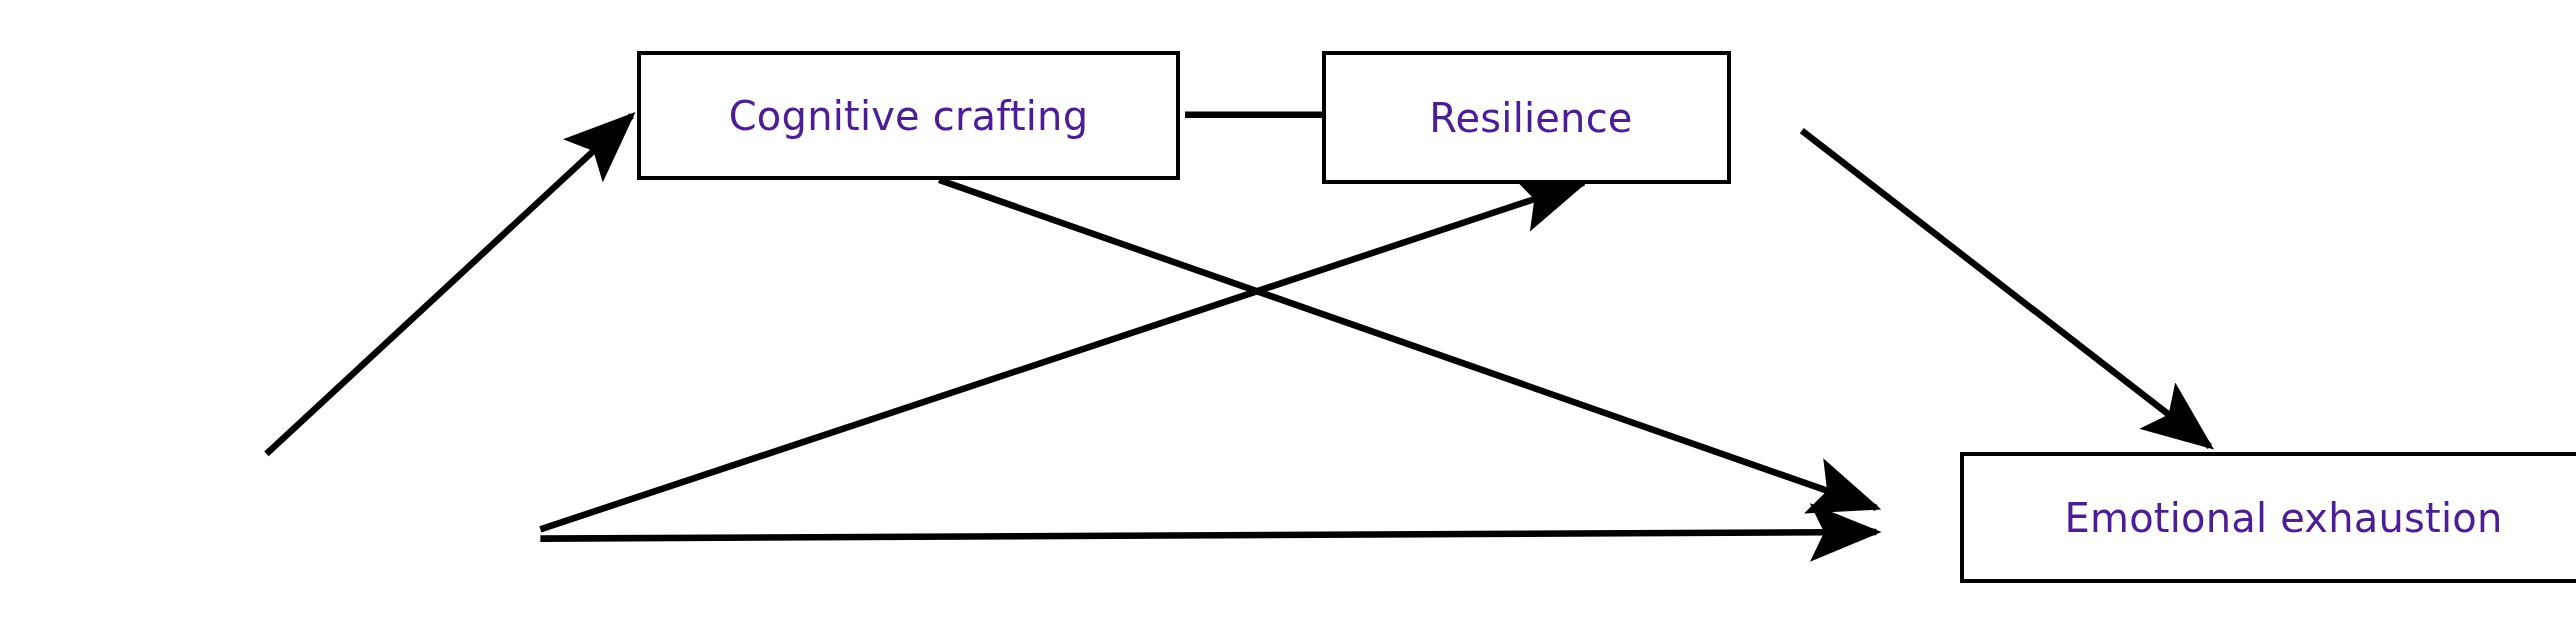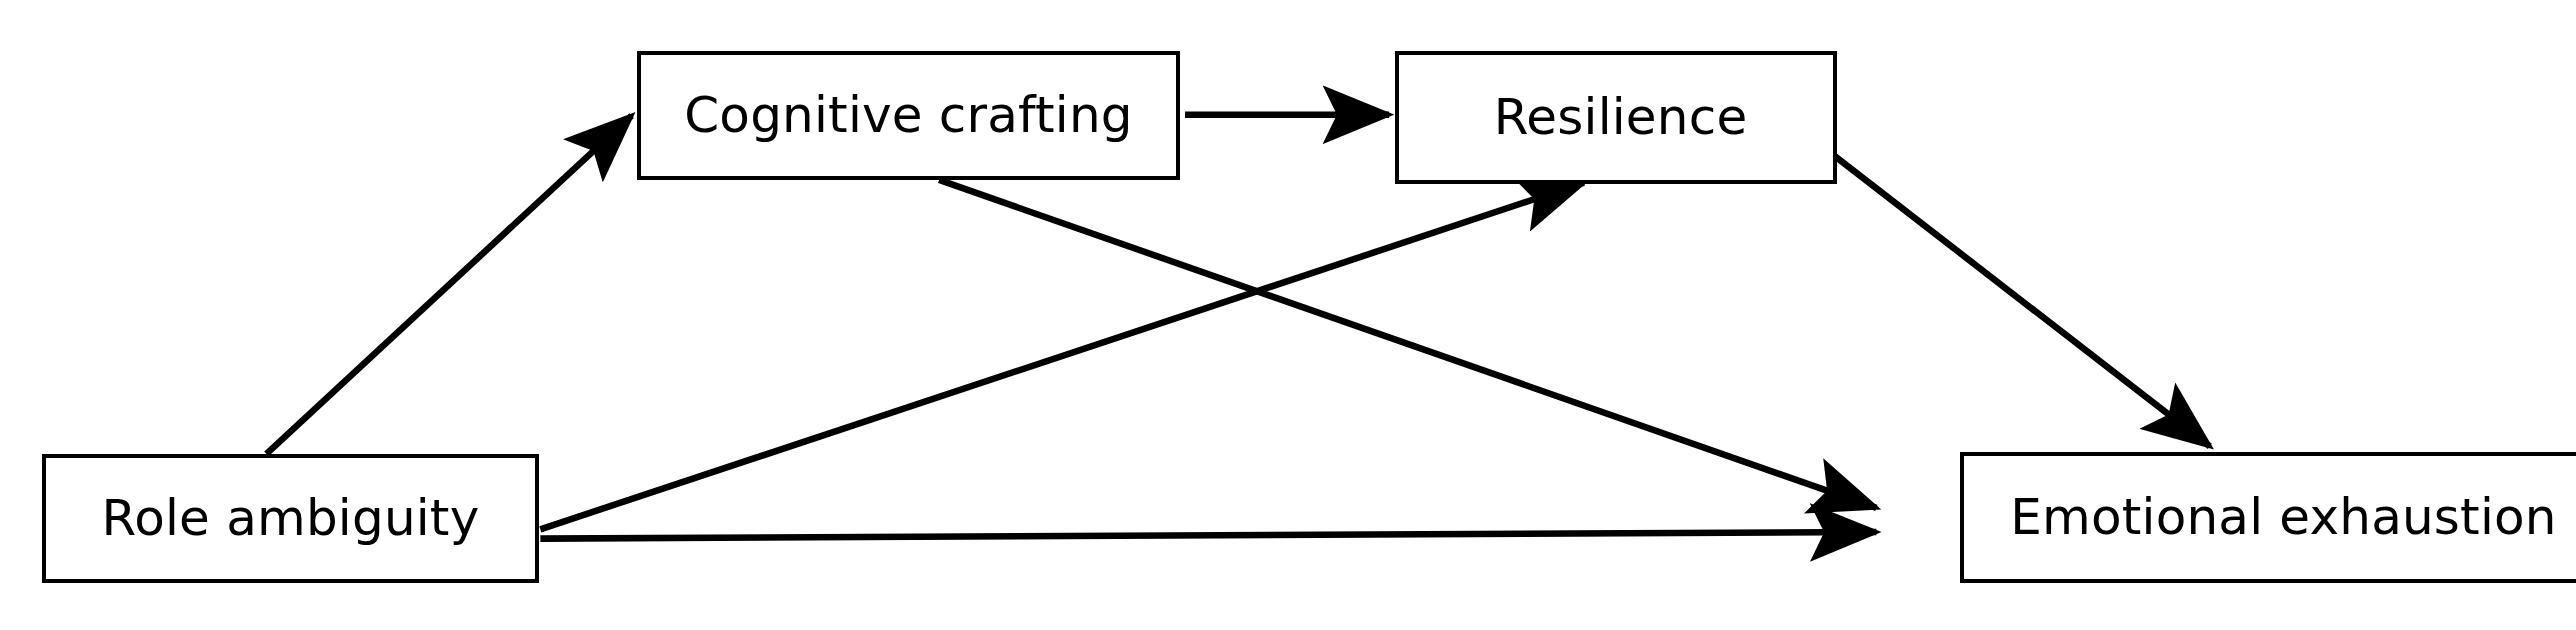--- a/index.html
+++ b/index.html
@@ -27,32 +27,32 @@
     position: absolute;
     box-sizing: border-box;
     border: 4.7px solid #000000;
     background: #ffffff;
     display: flex;
     align-items: center;
     justify-content: center;
     z-index: 2;
   }
   .node-label {
-    font-size: 50px;
+    font-size: 40px;
     line-height: 1.1;
-    color: #000000;
+    color: #4c1d95;
     white-space: nowrap;
     letter-spacing: 0.2px;
   }
   
   #node-cognitive-crafting {
     left: 637px;  top: 51px;  width: 543px;  height: 129px;
   }
   #node-resilience {
-    left: 1395px; top: 51px;  width: 442px;  height: 133px; padding-left: 9px;
+    left: 1322px; top: 51px;  width: 409px;  height: 133px; padding-left: 9px;
   }
   #node-role-ambiguity {
     left: 42px;   top: 454px; width: 497px;  height: 129px;
   }
   #node-emotional-exhaustion {
     left: 1960px; top: 452px; width: 647px;  height: 131px;
   }
 </style>
 </head>
 <body>
@@ -72,23 +72,20 @@
 
     <line x1="580" y1="568" x2="1700" y2="196" stroke="#000000" stroke-width="7" marker-end="url(#arrowhead)"></line>
 
     <line x1="1008" y1="193" x2="2014" y2="545" stroke="#000000" stroke-width="7" marker-end="url(#arrowhead)"></line>
 
     <line x1="580" y1="578" x2="2014" y2="571" stroke="#000000" stroke-width="7" marker-end="url(#arrowhead)"></line>
 
     <line x1="1934" y1="140" x2="2372" y2="479" stroke="#000000" stroke-width="7" marker-end="url(#arrowhead)"></line>
   </svg>
 
-  <div class="node" id="node-role-ambiguity">
-    <span class="node-label">Role ambiguity</span>
-  </div>
 
   <div class="node" id="node-cognitive-crafting">
     <span class="node-label">Cognitive crafting</span>
   </div>
 
   <div class="node" id="node-resilience">
     <span class="node-label">Resilience</span>
   </div>
 
   <div class="node" id="node-emotional-exhaustion">

